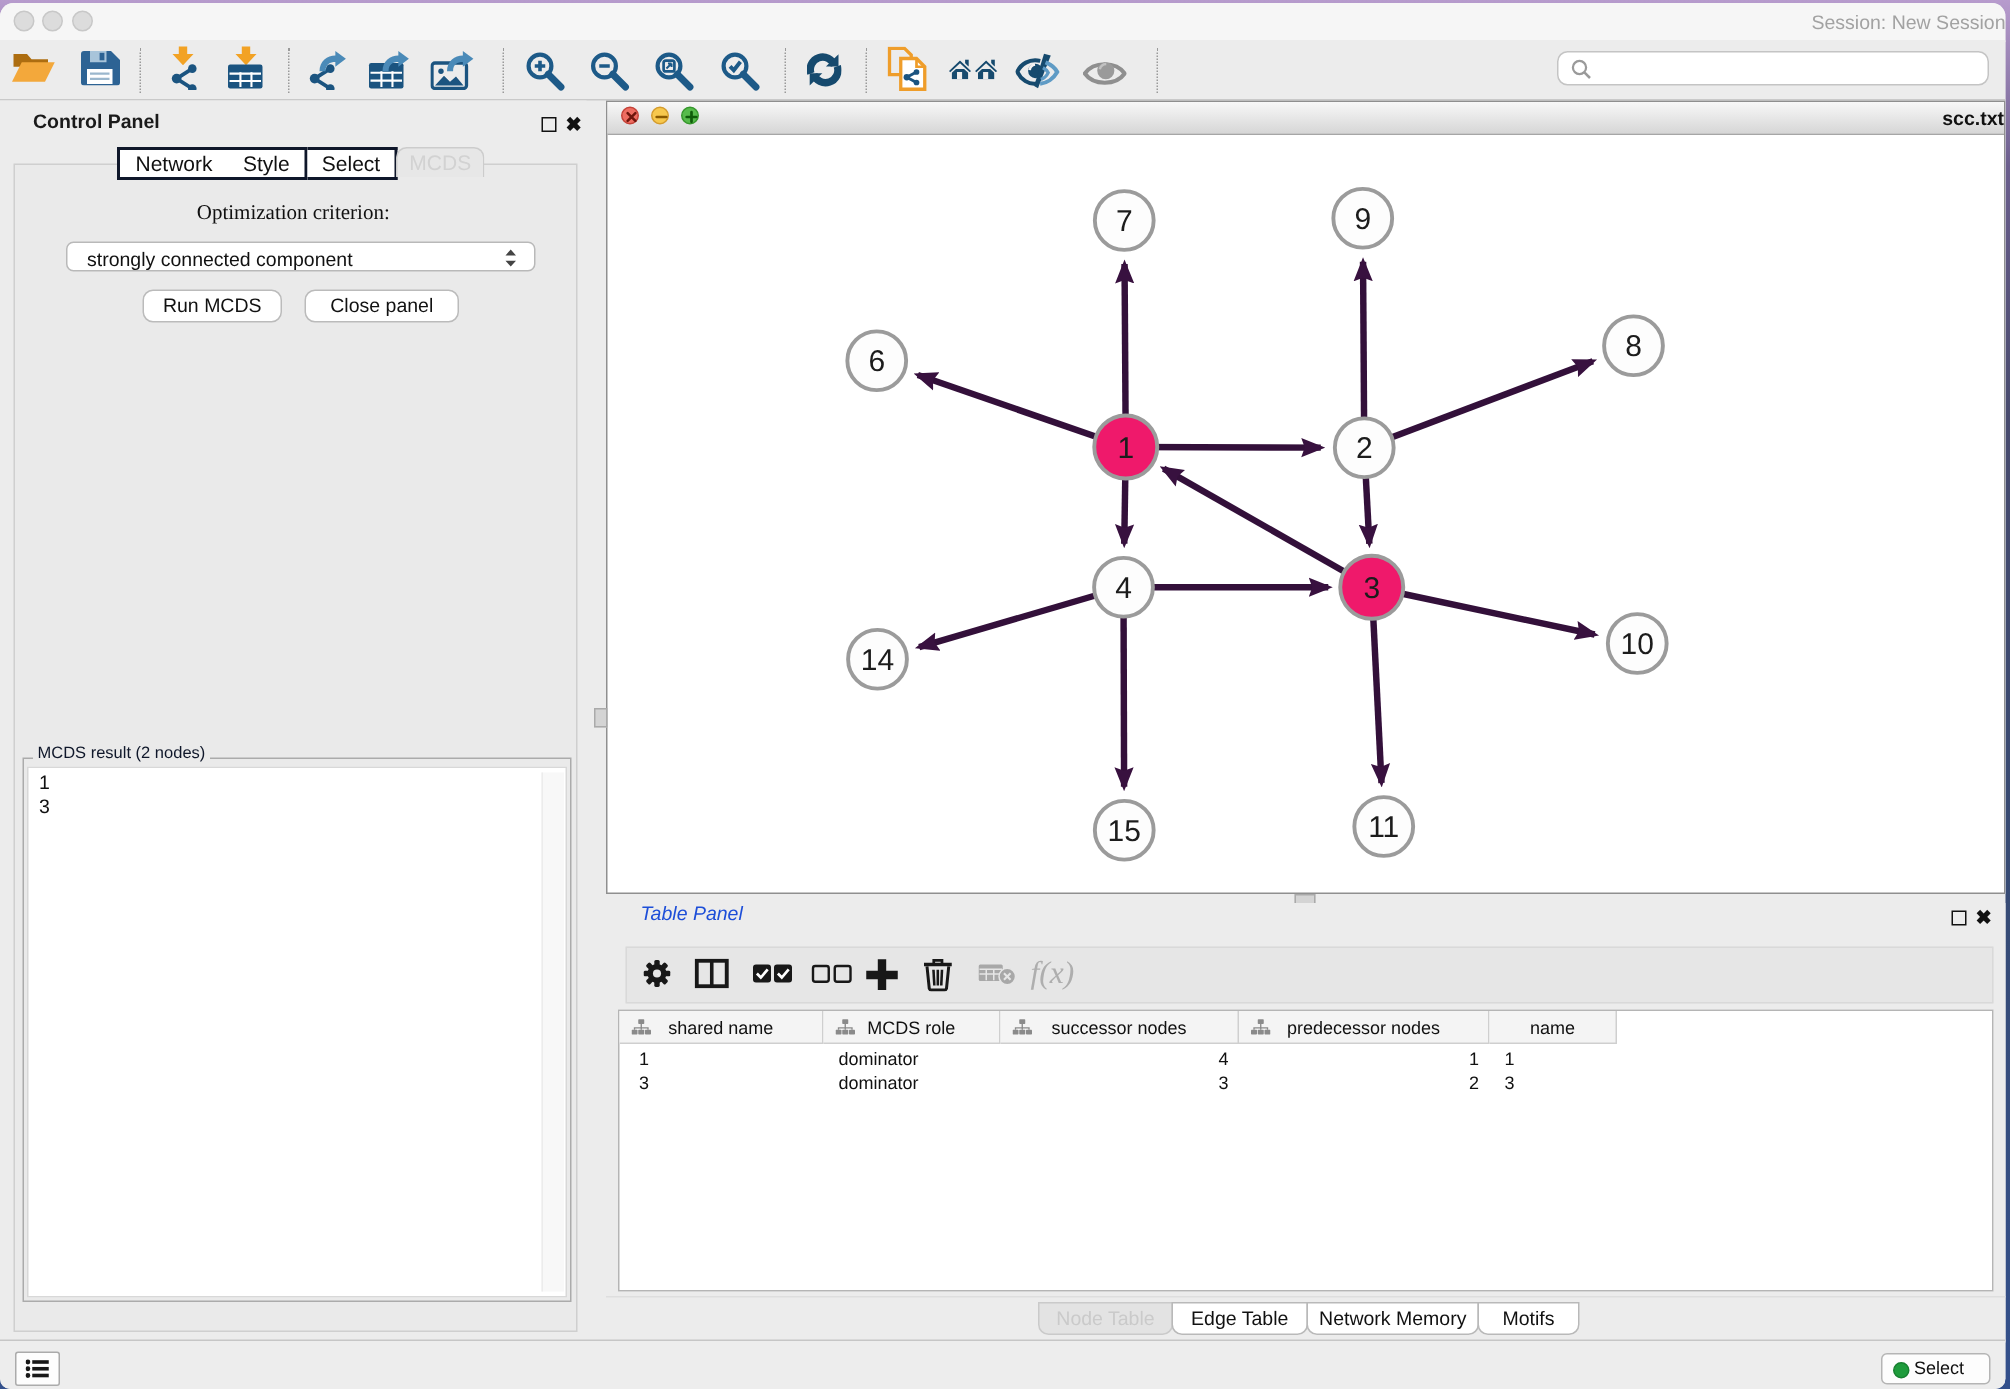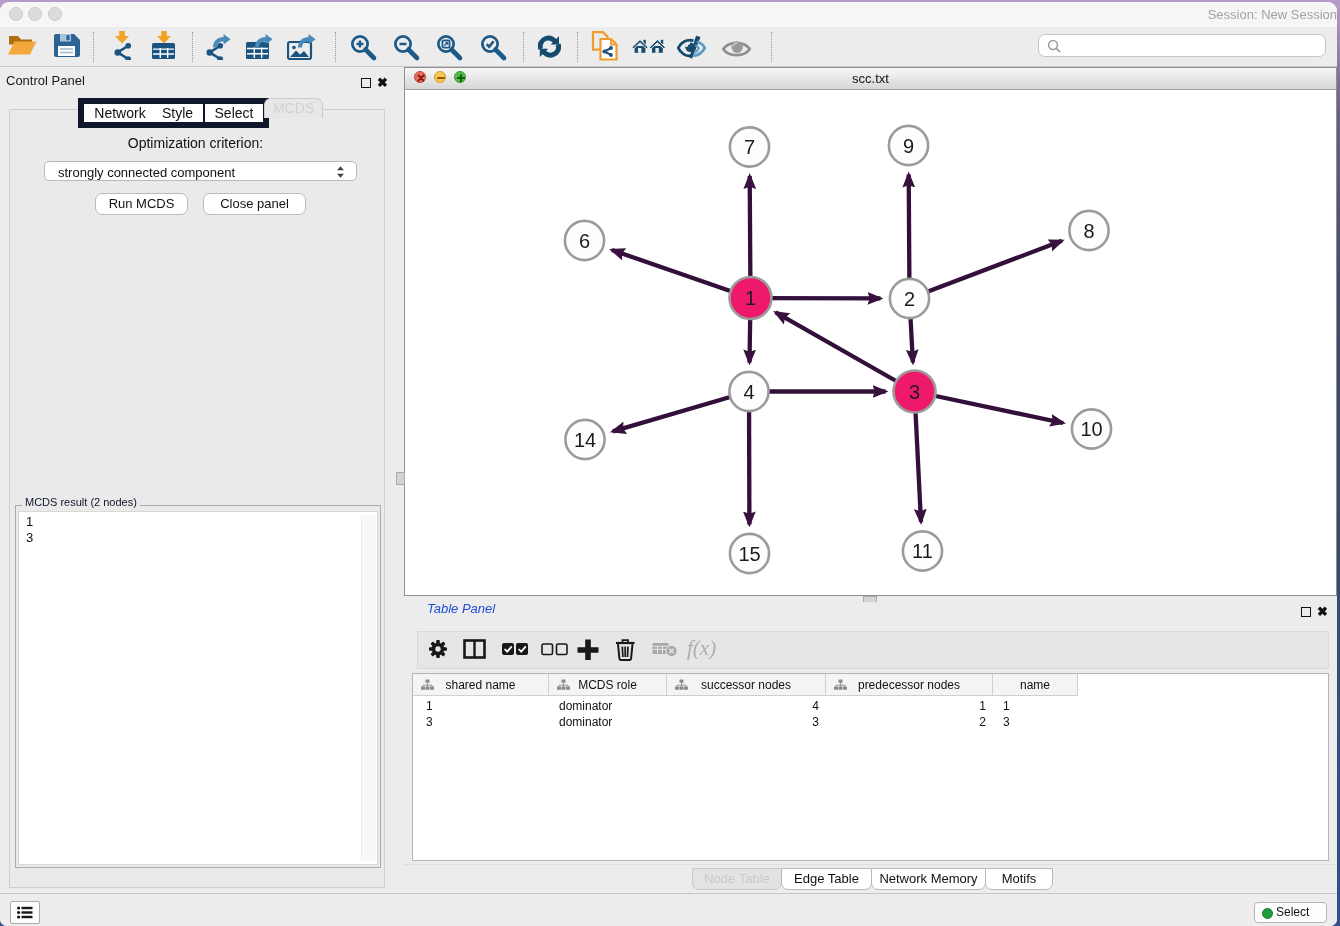--- a/index.html
+++ b/index.html
@@ -15,49 +15,49 @@
  font-size:13px;line-height:26px;color:#a2a2a2;}
 
 #toolbar{position:absolute;left:0;top:25px;width:100%;height:39px;background:#ececec;
  border-bottom:1px solid #c9c9c9;}
 .sep{position:absolute;top:5px;height:30px;width:0;border-left:1px dotted #9a9a9a;}
 .tic{position:absolute;}
 #search{position:absolute;left:1038px;top:7px;width:288px;height:23px;background:#fff;
  border:1px solid #c4c4c4;border-radius:7px;box-sizing:border-box;}
 
 #cpanel{position:absolute;left:0;top:65px;width:391px;height:828px;background:#ececec;}
-#cpanel .hdr{position:absolute;left:6px;top:6px;font-size:13px;color:#1a1a1a;}
+#cpanel .hdr{position:absolute;left:22px;top:6px;font-size:13px;color:#1a1a1a;font-weight:bold;}
 .wbtn{position:absolute;top:11px;width:8px;height:8px;border:1.4px solid #111;}
 .xbtn{position:absolute;top:8px;font-size:13px;font-weight:bold;color:#111;}
 #cpane{position:absolute;left:9px;top:42px;width:374px;height:777px;
  border:1px solid #cfcfcf;background:#eaeaea;}
 .tabrow{position:absolute;top:31px;height:20px;font-size:14px;}
-.tab{position:absolute;top:0;height:18px;background:#fff;border:6px solid #0f172a;
+.tab{position:absolute;top:0;height:18px;background:#fff;border:2px solid #0f172a;
  text-align:center;line-height:18px;color:#111;}
 .tabsel{position:absolute;top:0;height:19px;background:#e7e7e7;border:1px solid #cccccc;
  border-bottom:none;border-radius:7px 7px 0 0;text-align:center;line-height:19px;color:#d2d2d2;}
-#optlab{position:absolute;left:0;top:68px;width:391px;text-align:center;font-size:14px;color:#111;}
+#optlab{position:absolute;left:0;top:68px;width:391px;text-align:center;font-size:14px;color:#111;font-family:Liberation Serif, serif;}
 #combo{position:absolute;left:44px;top:94px;width:313px;height:20px;background:#fff;
  border:1px solid #b9b9b9;border-radius:5px;box-sizing:border-box;font-size:13px;color:#111;}
 #combo span{position:absolute;left:13px;top:3px;}
 .btn{position:absolute;top:126px;height:22px;background:#fff;border:1px solid #bbb;
  border-radius:7px;box-sizing:border-box;font-size:13px;color:#111;text-align:center;line-height:20px;}
 #fieldset{position:absolute;left:15px;top:438px;width:366px;height:363px;
  border:1px solid #ababab;box-sizing:border-box;}
 #legend{position:absolute;left:6px;top:-10px;background:#eaeaea;padding:0 3px;font-size:11px;color:#0f172a;}
 #resultbox{position:absolute;left:2px;top:5px;right:2px;bottom:2px;background:#fff;
  border:1px solid #d8d8d8;font-size:13px;color:#111;}
 #resultbox .sb{position:absolute;right:1px;top:3px;width:14px;bottom:3px;background:#f8f8f8;border-left:1px solid #ececec;}
 
 #netwin{position:absolute;left:404px;top:65px;width:933px;height:529px;
  border:1px solid #8f8f8f;box-sizing:border-box;background:#fff;}
 #nettitle{position:absolute;left:0;top:0;width:100%;height:21px;
  background:linear-gradient(#f8f8f8,#d6d6d6);border-bottom:1px solid #a6a6a6;}
-#nettitle .t{position:absolute;width:100%;text-align:center;font-size:13px;
- font-weight:normal;color:#111;line-height:21px;}
+#nettitle .t{position:absolute;width:100%;text-align:right;font-size:13px;
+ font-weight:bold;color:#111;line-height:21px;}
 .tl{position:absolute;top:3px;width:12px;height:12px;border-radius:50%;box-sizing:border-box;}
 .tl svg{position:absolute;left:0;top:0;}
 #graph{position:absolute;left:0;top:19.5px;}
 #graph text{font-family:"Liberation Sans",sans-serif;font-size:20px;fill:#1c1c1c;text-anchor:middle;}
 #graph line{stroke:#33103a;stroke-width:4.3;}
 
 #tpanel{position:absolute;left:404px;top:600px;width:936px;height:293px;background:#ececec;}
 #tpanel .hdr{position:absolute;left:23px;top:-1px;font-size:13px;color:#1d4ed8;font-style:italic;}
 #ttool{position:absolute;left:13px;top:29px;right:11px;height:36px;background:#e6e6e6;
  border:1px solid #d9d9d9;}

